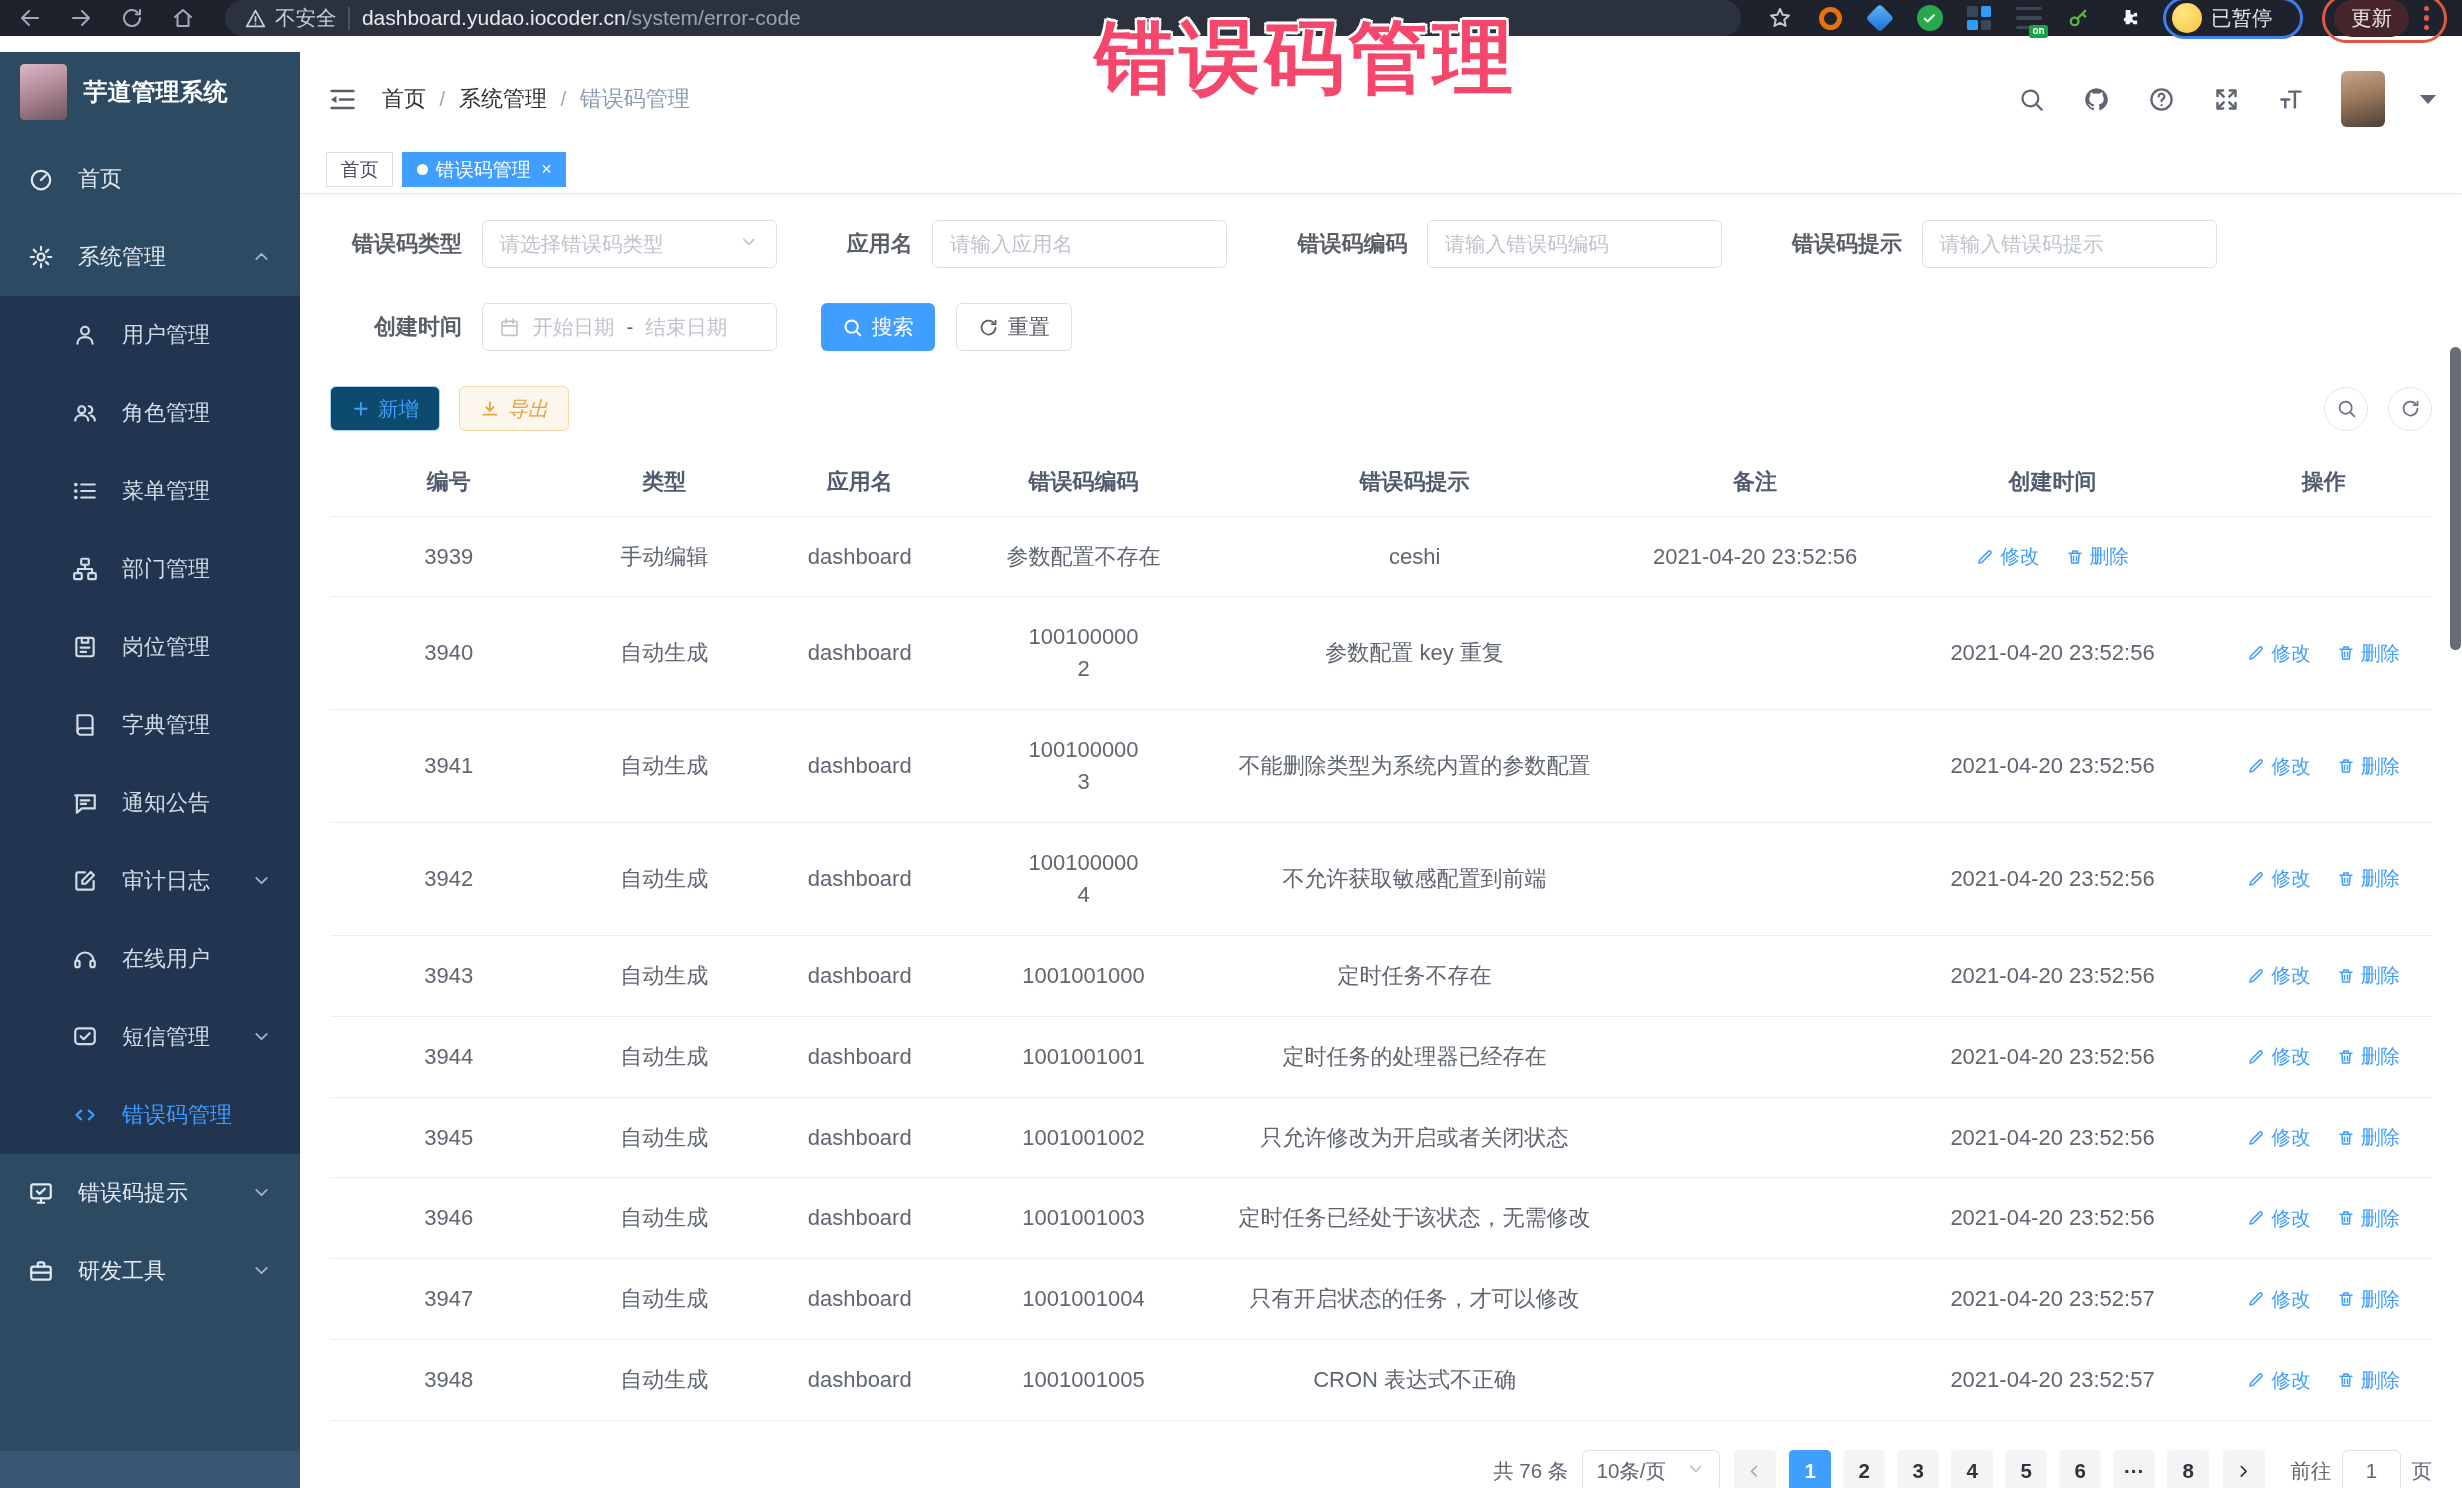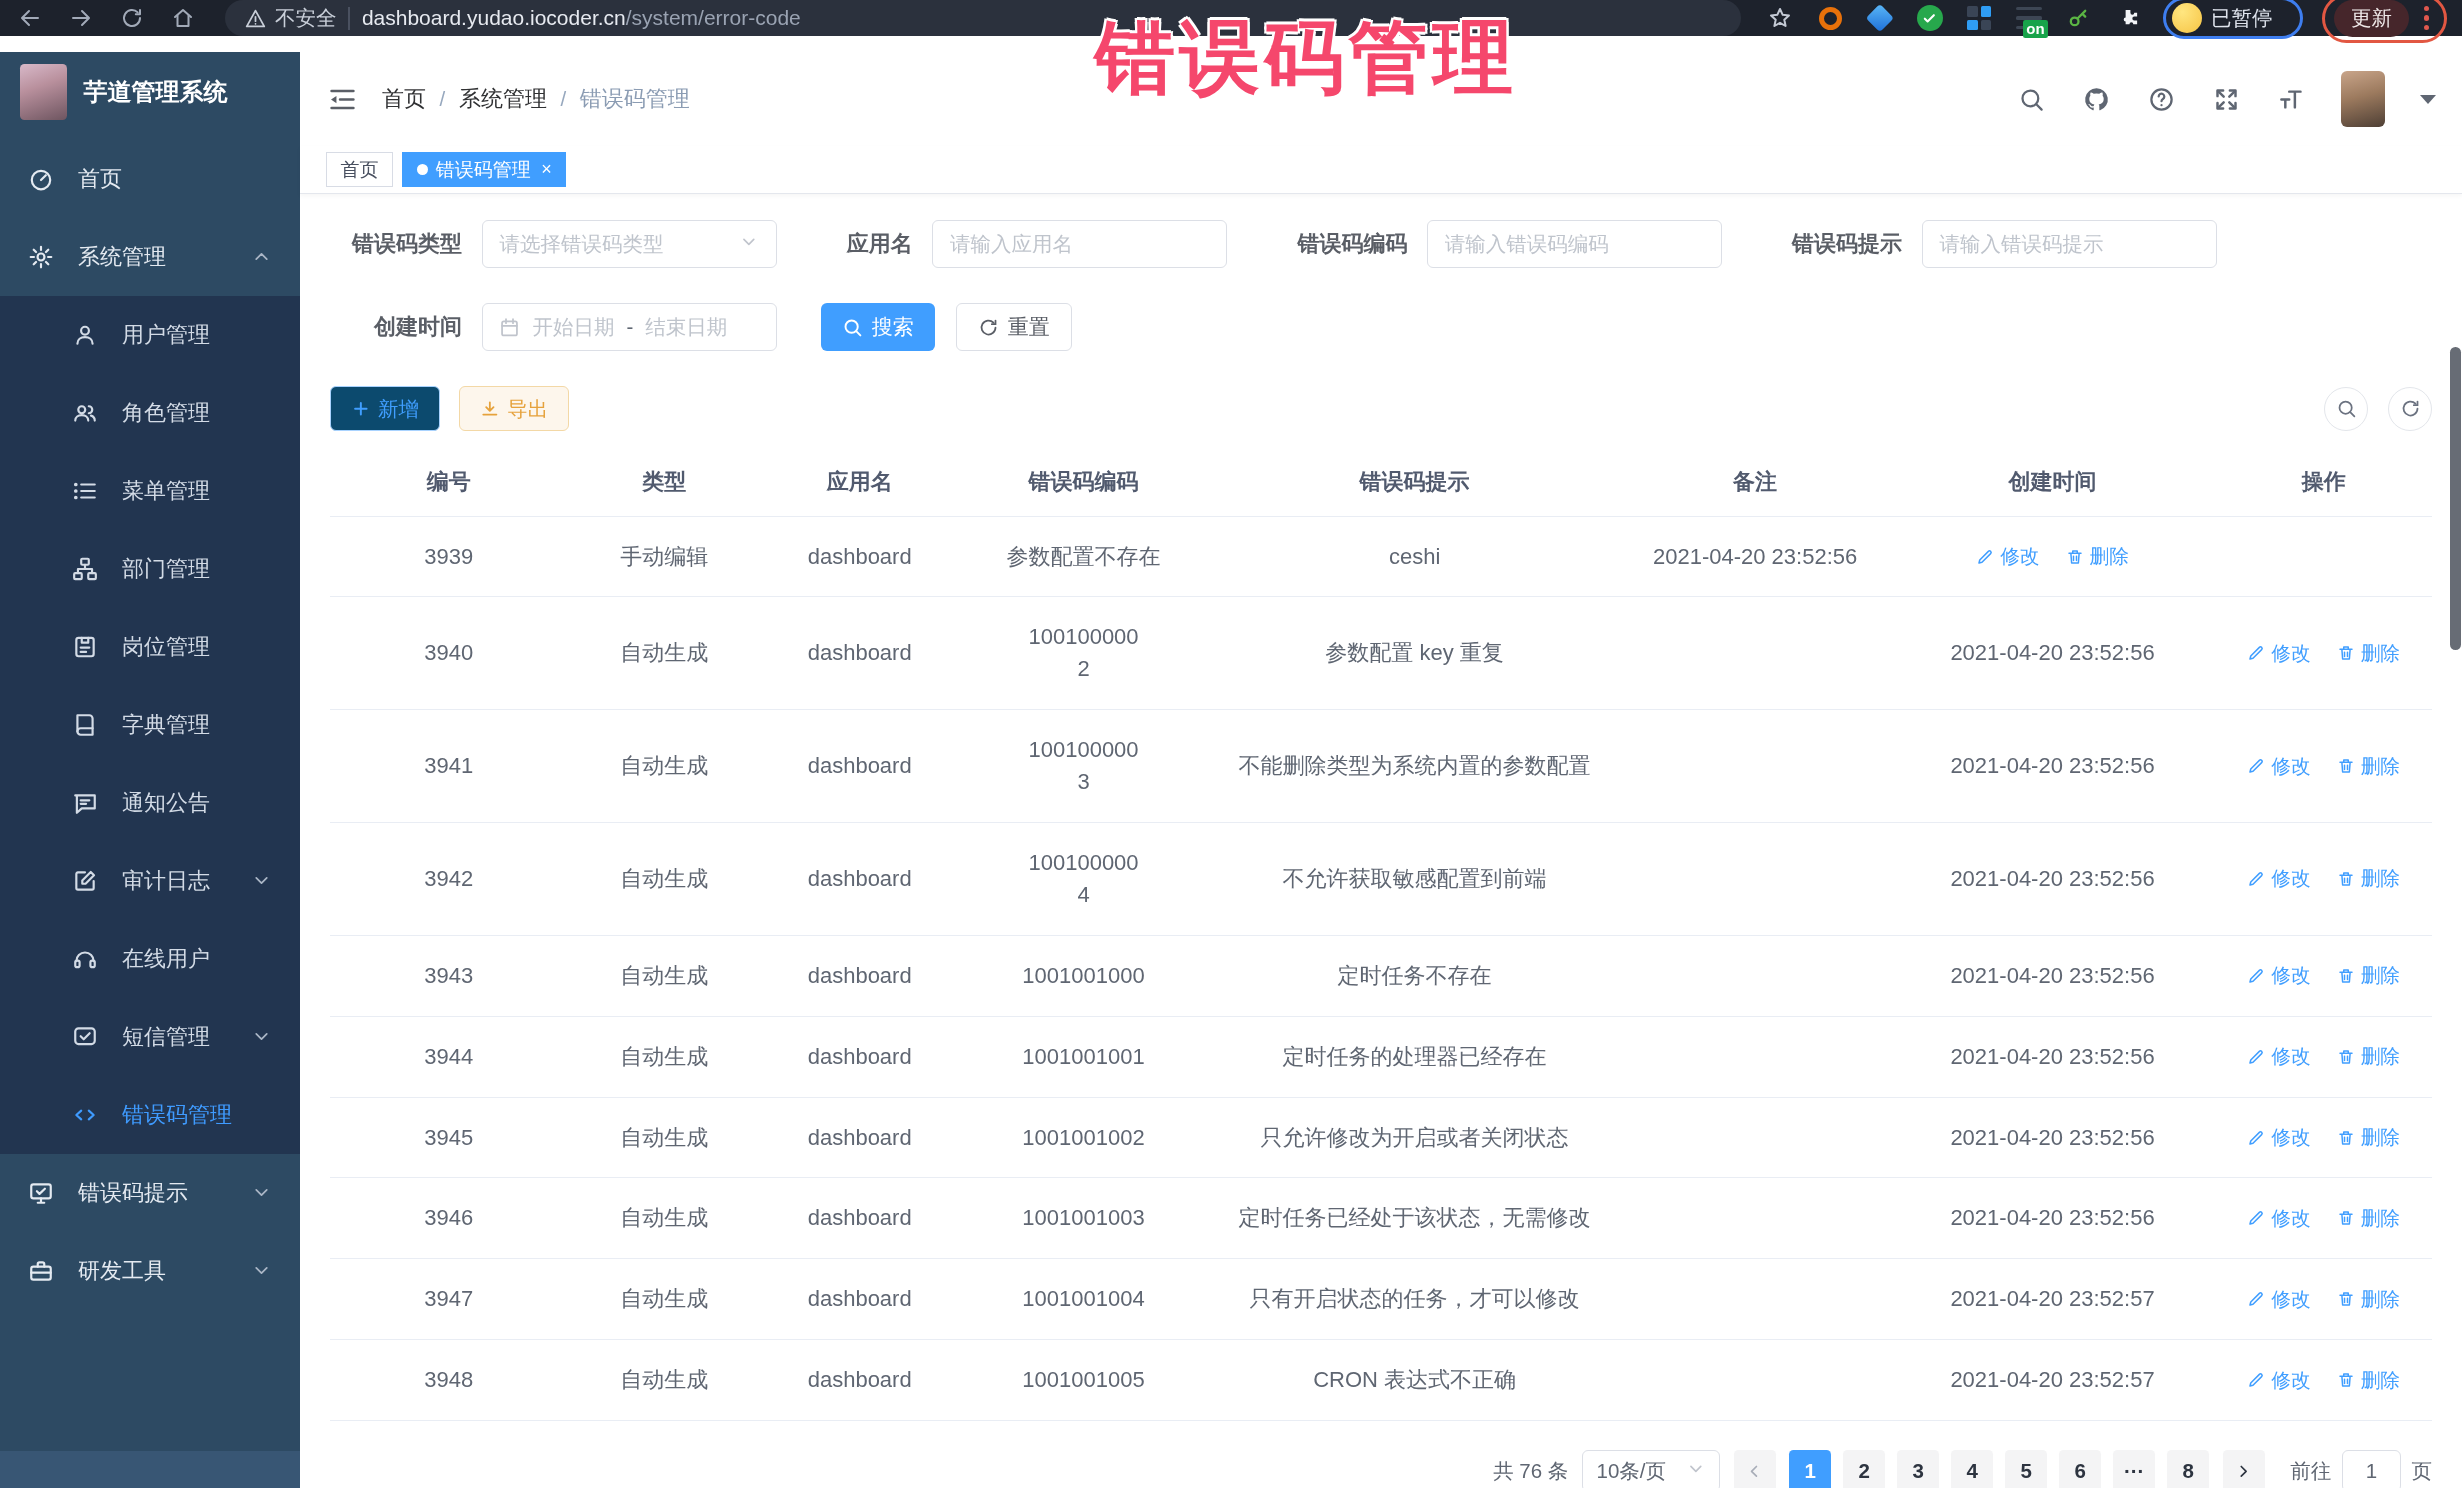--- a/index.html
+++ b/index.html
@@ -23,21 +23,21 @@
   .ext-icon{width:30px;height:30px;display:flex;align-items:center;justify-content:center;position:relative;}
   .ext-ring{width:23px;height:23px;border:5.3px solid #e8710a;border-radius:50%;}
   .ext-gem{width:19.7px;height:19.7px;background:linear-gradient(135deg,#5ab7f7,#1d6fd8);transform:rotate(45deg);border-radius:3.8px;}
   .ext-green{width:26px;height:26px;background:#27a84c;border-radius:50%;display:flex;align-items:center;justify-content:center;color:#fff;}
   .ext-green svg{width:16.7px;height:16.7px;}
   .ext-grid{display:grid;grid-template-columns:10.6px 10.6px;grid-gap:3px;}
   .ext-grid i{width:10.6px;height:10.6px;background:#3a4welcome556;background:#3a4556;border-radius:1.5px;}
   .ext-grid i.b{background:#2f9df4;}
   .ext-list{width:26px;height:23px;display:flex;flex-direction:column;justify-content:space-between;}
   .ext-list i{height:3.8px;background:#3d4654;border-radius:1.5px;}
-  .ext-badge{position:absolute;right:-4.5px;bottom:-4.5px;background:#17a34a;color:#fff;font-size:15px;
+  .ext-badge{position:absolute;right:-4.5px;bottom:-4.5px;background:#17a34a;color:#fff;font-size:10px;
              padding:1.5px 3.8px;border-radius:2.3px;font-weight:700;line-height:1;}
   .ext-key{color:#5bb544;}
   .ext-key svg{width:23px;height:23px;}
   .ext-puzzle{color:#f2f4f7;}
   .ext-puzzle svg{width:23px;height:23px;}
   .profile-chip{display:flex;align-items:center;gap:9px;border:3.8px solid #3e7ef0;border-radius:30px;
                 padding:3px 27px 3px 6px;color:#dfe4ed;font-size:20.5px;}
   .avatar-emoji{width:30px;height:30px;border-radius:50%;background:radial-gradient(circle at 35% 30%,#ffe680,#f6c444);position:relative;}
   .update-chip{display:flex;align-items:center;gap:9px;border:3.8px solid #e25742;border-radius:30px;padding:3px 9px;}
   .update-pill{background:#46262b;color:#efe9e9;font-size:20.5px;padding:4.5px 16.7px;border-radius:19.7px;}
@@ -109,21 +109,21 @@
   .btn{height:48px;border-radius:6px;font-size:21px;display:flex;align-items:center;gap:9px;cursor:pointer;
        padding:0 21px;white-space:nowrap;}
   .btn svg{width:21px;height:21px;}
   .btn-search{background:#409eff;color:#fff;margin-left:44px;}
   .btn-reset{background:#fff;color:#5a5e66;border:1.5px solid #dcdfe6;margin-left:21px;}
 
   .toolbar{display:flex;align-items:center;margin-bottom:19.7px;}
   .btn-sm{height:45px;border-radius:6px;font-size:20.5px;display:flex;align-items:center;gap:7.6px;padding:0 19.7px;cursor:pointer;}
   .btn-sm svg{width:19.7px;height:19.7px;}
   .btn-add{background:#0c4a6e;border:1.5px solid #a9d3ff;color:#409eff;}
-  .btn-export{background:#fdf6ec;border:1.5px solid #f3d8a6;color:#e6a23c;margin-left:19.7px;}
+  .btn-export{background:#fdf6ec;border:1.5px solid #f3d8a6;color:#e6a23c;margin-left:19.7px;font-style:italic;}
   .tool-right{margin-left:auto;display:flex;gap:19.7px;}
   .circle-btn{width:44px;height:44px;border-radius:50%;border:1.5px solid #e3e6eb;background:#fff;color:#6b7280;
               display:flex;align-items:center;justify-content:center;cursor:pointer;}
   .circle-btn svg{width:21px;height:21px;}
 
   
   .table{width:100%;font-size:22px;}
   .thead,.trow{display:grid;grid-template-columns:11.3% 9.2% 9.4% 11.9% 19.6% 12.8% 15.5% 10.3%;align-items:center;}
   .thead{color:#515a6e;font-weight:700;border-bottom:1.5px solid #e9edf4;}
   .thead .tcell{padding:15px 6px 18px;}

